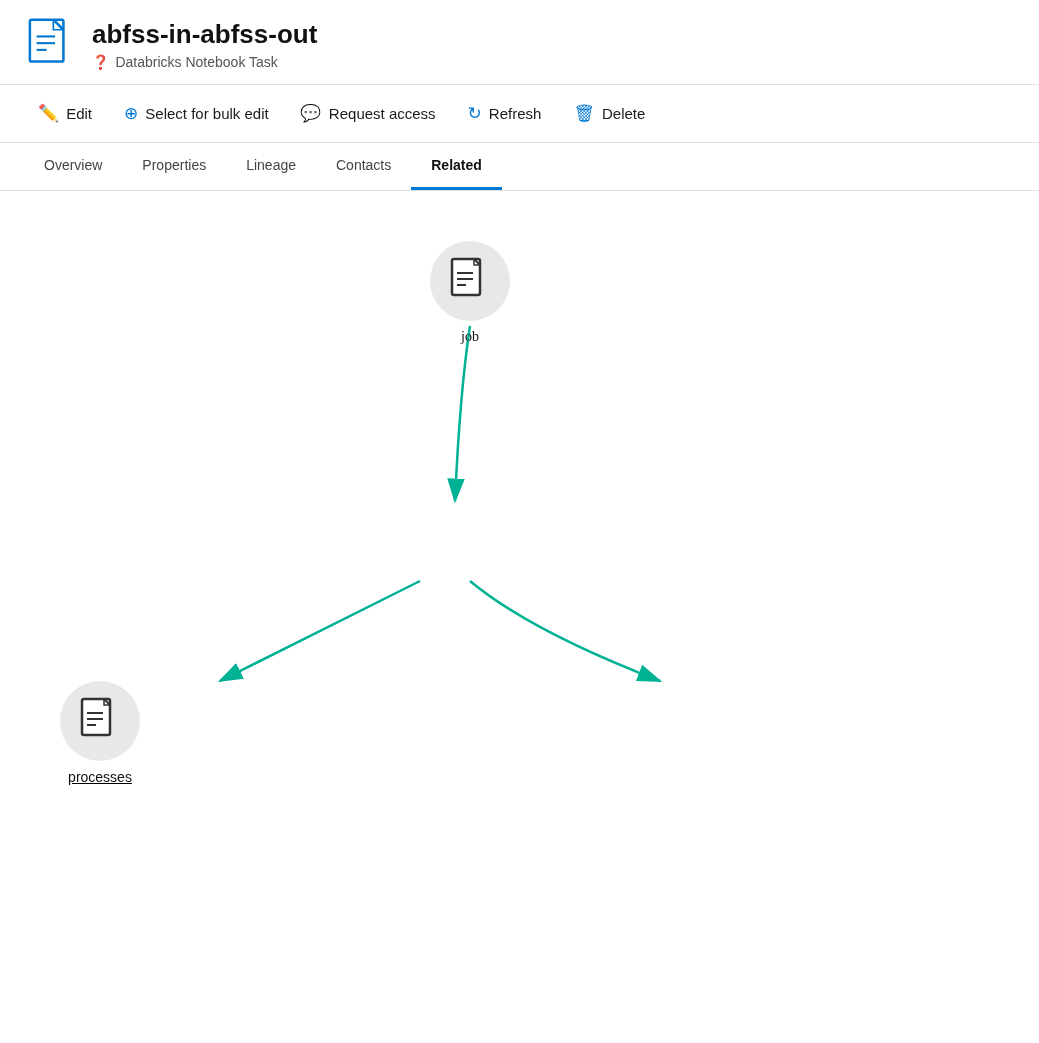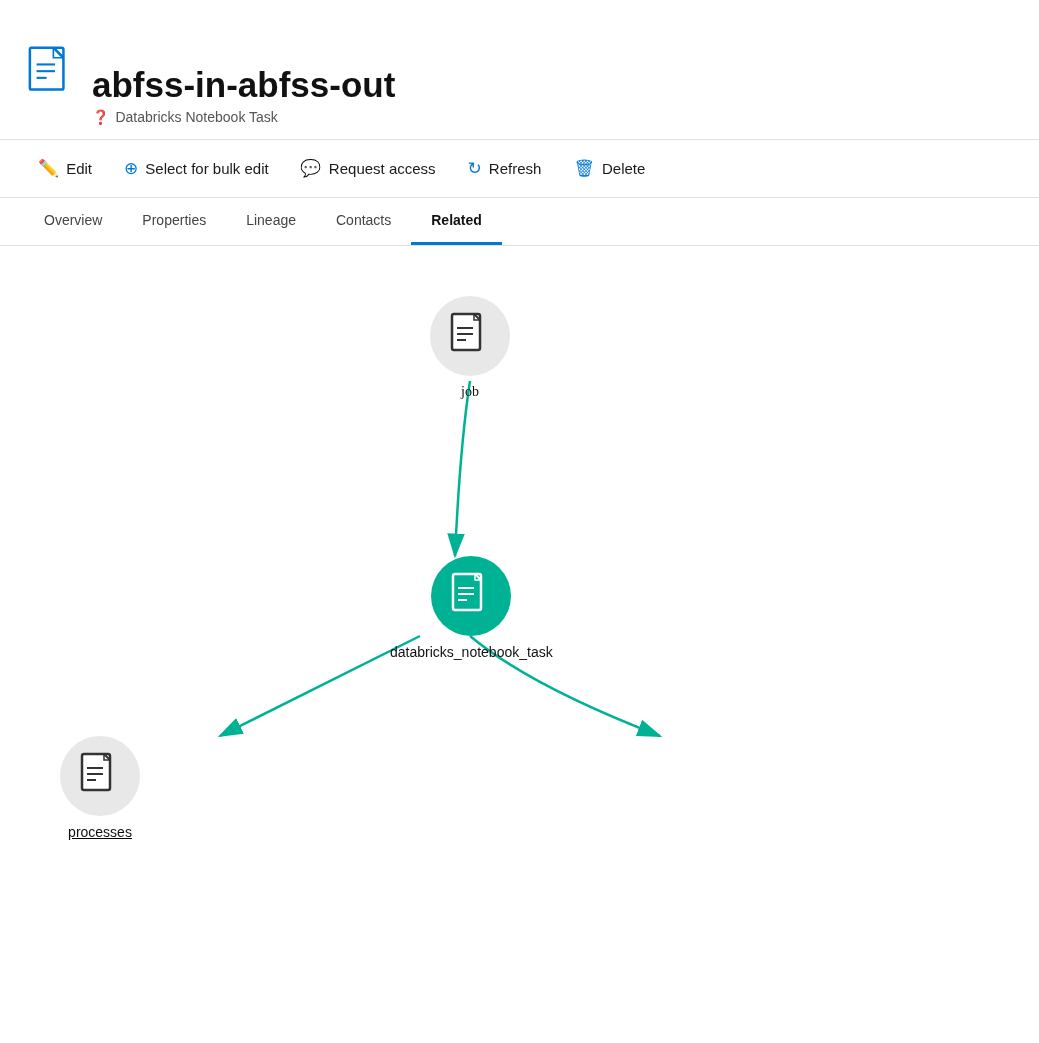--- a/index.html
+++ b/index.html
@@ -1,21 +1,21 @@
 <!DOCTYPE html>
 <html><head>
   <meta charset="utf-8">
   <style>
     * { margin: 0; padding: 0; box-sizing: border-box; }
     body { font-family: 'Segoe UI', Arial, sans-serif; background: #fff; width: 1039px; min-height: 1043px; overflow: hidden; }
 
     
     .header { display: flex; align-items: center; padding: 18px 24px 14px 24px; border-bottom: 1px solid #e0e0e0; }
     .header-icon { width: 52px; height: 52px; margin-right: 16px; flex-shrink: 0; }
-    .header-title { font-size: 35px; font-weight: 600; color: #111; margin-top: 47px; }
+    .header-title { font-size: 26px; font-weight: 600; color: #111; }
     .header-subtitle { display: flex; align-items: center; gap: 6px; color: #555; font-size: 14px; margin-top: 4px; }
 
     
     .toolbar { display: flex; align-items: center; padding: 10px 24px; border-bottom: 1px solid #e0e0e0; gap: 4px; }
     .toolbar-btn { display: flex; align-items: center; gap: 7px; padding: 8px 14px; border: none; background: transparent; cursor: pointer; font-size: 15px; color: #1a1a1a; border-radius: 4px; }
     .toolbar-btn .btn-icon { font-size: 17px; color: #0078d4; }
     .toolbar-btn.delete .btn-icon { color: #0078d4; }
 
     
     .tabs { display: flex; padding: 0 24px; border-bottom: 1px solid #e0e0e0; }
@@ -110,33 +110,20 @@
         <path d="M24 2 L30 8" stroke="#333" stroke-width="2" fill="none"></path>
         <path d="M24 2 L24 8 L30 8" stroke="#333" stroke-width="1.5" fill="none"></path>
         <line x1="7" y1="16" x2="23" y2="16" stroke="#333" stroke-width="2"></line>
         <line x1="7" y1="22" x2="23" y2="22" stroke="#333" stroke-width="2"></line>
         <line x1="7" y1="28" x2="16" y2="28" stroke="#333" stroke-width="2"></line>
       </svg>
     </div>
     <div class="node-label">job</div>
   </div>
 
-  <div class="node" style="left: 390px; top: 310px;">
-    <div class="node-circle teal">
-      <svg width="40" height="48" viewBox="0 0 40 48" fill="none">
-        <rect x="2" y="2" width="28" height="36" rx="2" stroke="white" stroke-width="2.5" fill="none"></rect>
-        <path d="M24 2 L30 8" stroke="white" stroke-width="2" fill="none"></path>
-        <path d="M24 2 L24 8 L30 8" stroke="white" stroke-width="1.5" fill="none"></path>
-        <line x1="7" y1="16" x2="23" y2="16" stroke="white" stroke-width="2"></line>
-        <line x1="7" y1="22" x2="23" y2="22" stroke="white" stroke-width="2"></line>
-        <line x1="7" y1="28" x2="16" y2="28" stroke="white" stroke-width="2"></line>
-      </svg>
-    </div>
-    <div class="node-label">databricks_notebook_task</div>
-  </div>
 
   <div class="node" style="left: 60px; top: 490px; text-decoration: underline;">
     <div class="node-circle gray">
       <svg width="40" height="48" viewBox="0 0 40 48" fill="none">
         <rect x="2" y="2" width="28" height="36" rx="2" stroke="#333" stroke-width="2.5" fill="white"></rect>
         <path d="M24 2 L30 8" stroke="#333" stroke-width="2" fill="none"></path>
         <path d="M24 2 L24 8 L30 8" stroke="#333" stroke-width="1.5" fill="none"></path>
         <line x1="7" y1="16" x2="23" y2="16" stroke="#333" stroke-width="2"></line>
         <line x1="7" y1="22" x2="23" y2="22" stroke="#333" stroke-width="2"></line>
         <line x1="7" y1="28" x2="16" y2="28" stroke="#333" stroke-width="2"></line>

